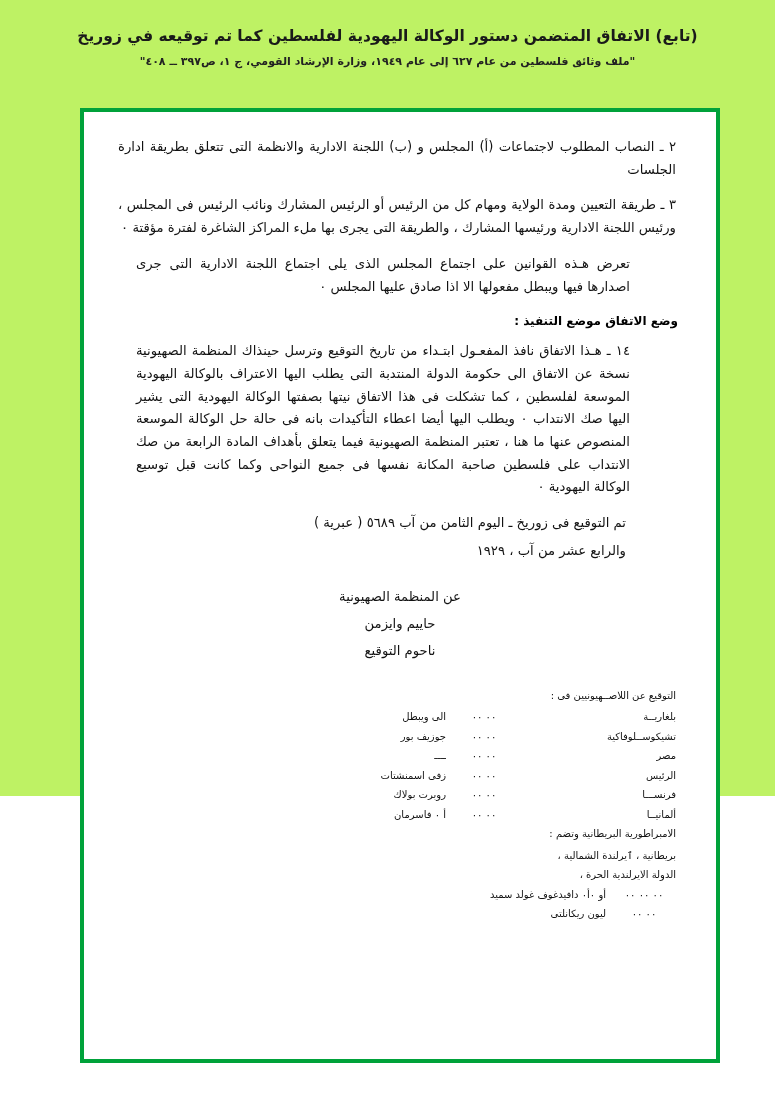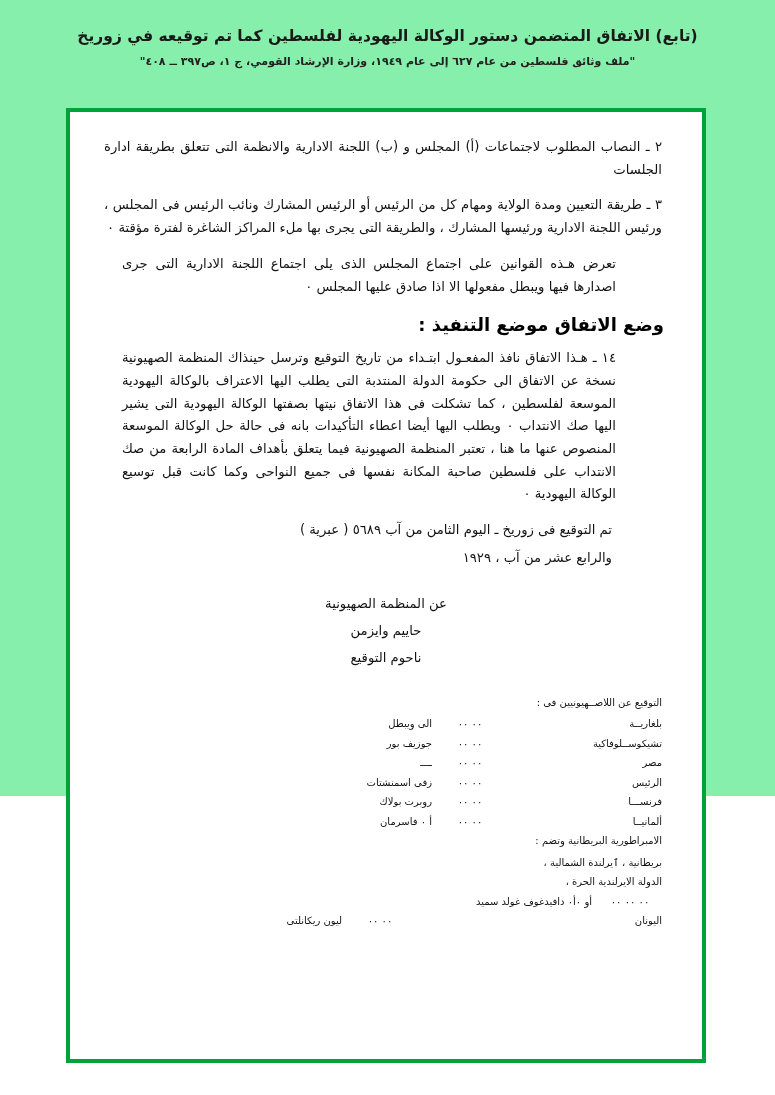--- a/index.html
+++ b/index.html
@@ -12,21 +12,21 @@
     height: 1095px;
     font-family: "DejaVu Sans", sans-serif;
     color: #111111;
     position: relative;
     overflow: hidden;
   }
   .page {
     width: 775px;
     height: 796px;
     position: relative;
-    background: #86efac;
+    background: #bef264;
   }
   .header {
     text-align: center;
     padding-top: 26px;
   }
   .header .title {
     font-size: 15.5px;
     font-weight: bold;
     letter-spacing: -0.2px;
     color: #1a1a1a;
@@ -35,21 +35,21 @@
   .header .subtitle {
     font-size: 11px;
     font-weight: bold;
     color: #222222;
     margin-top: 9px;
     line-height: 1.3;
   }
   .frame {
     position: absolute;
     top: 108px;
-    left: 66px;
+    left: 80px;
     width: 640px;
     height: 955px;
     border: 4px solid #00a23a;
     box-sizing: border-box;
     background: #ffffff;
   }
   .frame-inner {
     padding: 24px 34px 10px 34px;
     box-sizing: border-box;
     height: 100%;
@@ -68,21 +68,21 @@
   }
   .para.body-indent {
     padding-right: 52px;
     padding-left: 18px;
   }
   .para.small-indent {
     padding-right: 56px;
     padding-left: 60px;
   }
   .heading {
-    font-size: 18px;
+    font-size: 12px;
     font-weight: bold;
     margin: 16px 0 12px 0;
     color: #000000;
     padding-right: 4px;
   }
   .sign-block {
     margin-top: 20px;
     text-align: center;
     font-size: 13.2px;
     line-height: 2.05;
@@ -197,21 +197,20 @@
 
         <div class="lead">الامبراطورية البريطانية وتضم :</div>
         <div class="sub">بريطانية ، ٱيرلندة الشمالية ،</div>
         <div class="sub">الدولة الايرلندية الحرة ،</div>
 
         <div class="row wide">
           <span class="dots">٠٠  ٠٠  ٠٠</span>
           <span class="person">أو ٠أ٠ دافيدغوف غولد سميد</span>
         </div>
         <div class="row wide">
-          <span class="country">اليونان</span>
           <span class="dots">٠٠  ٠٠</span>
           <span class="person">ليون ريكانلتى</span>
         </div>
       </div>
 
     </div>
   </div>
 </div>
 
 </body></html>

